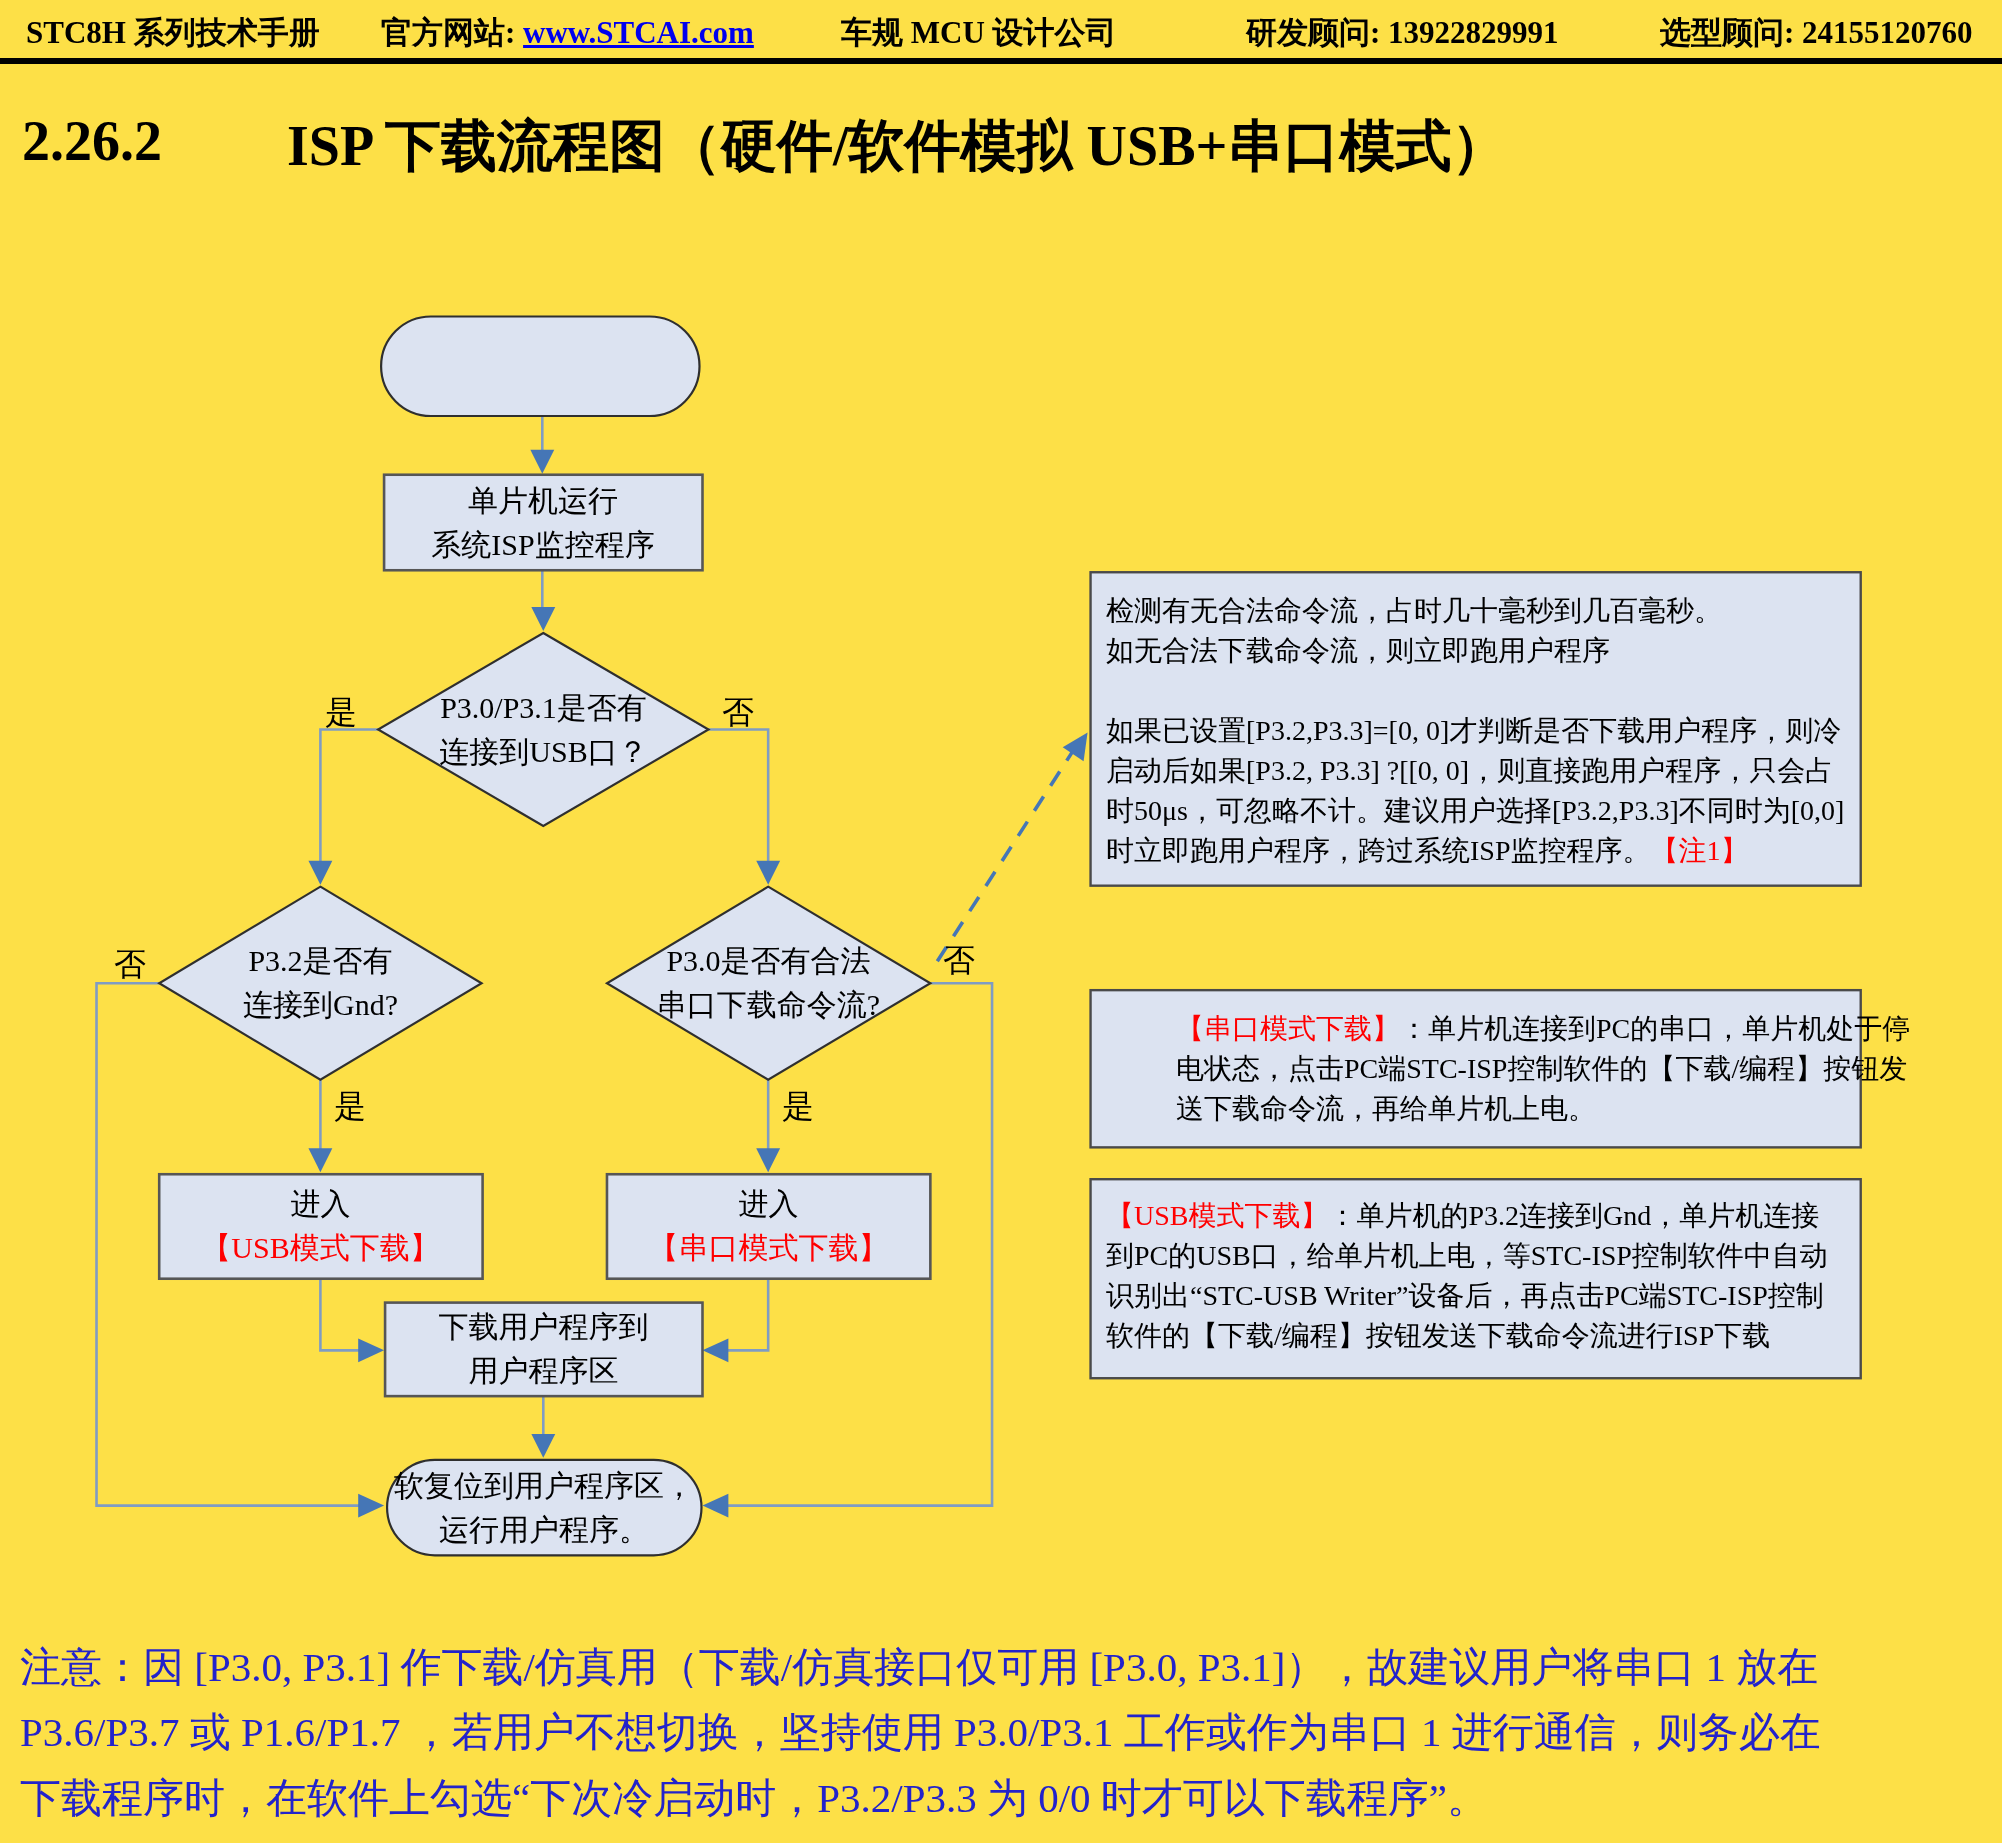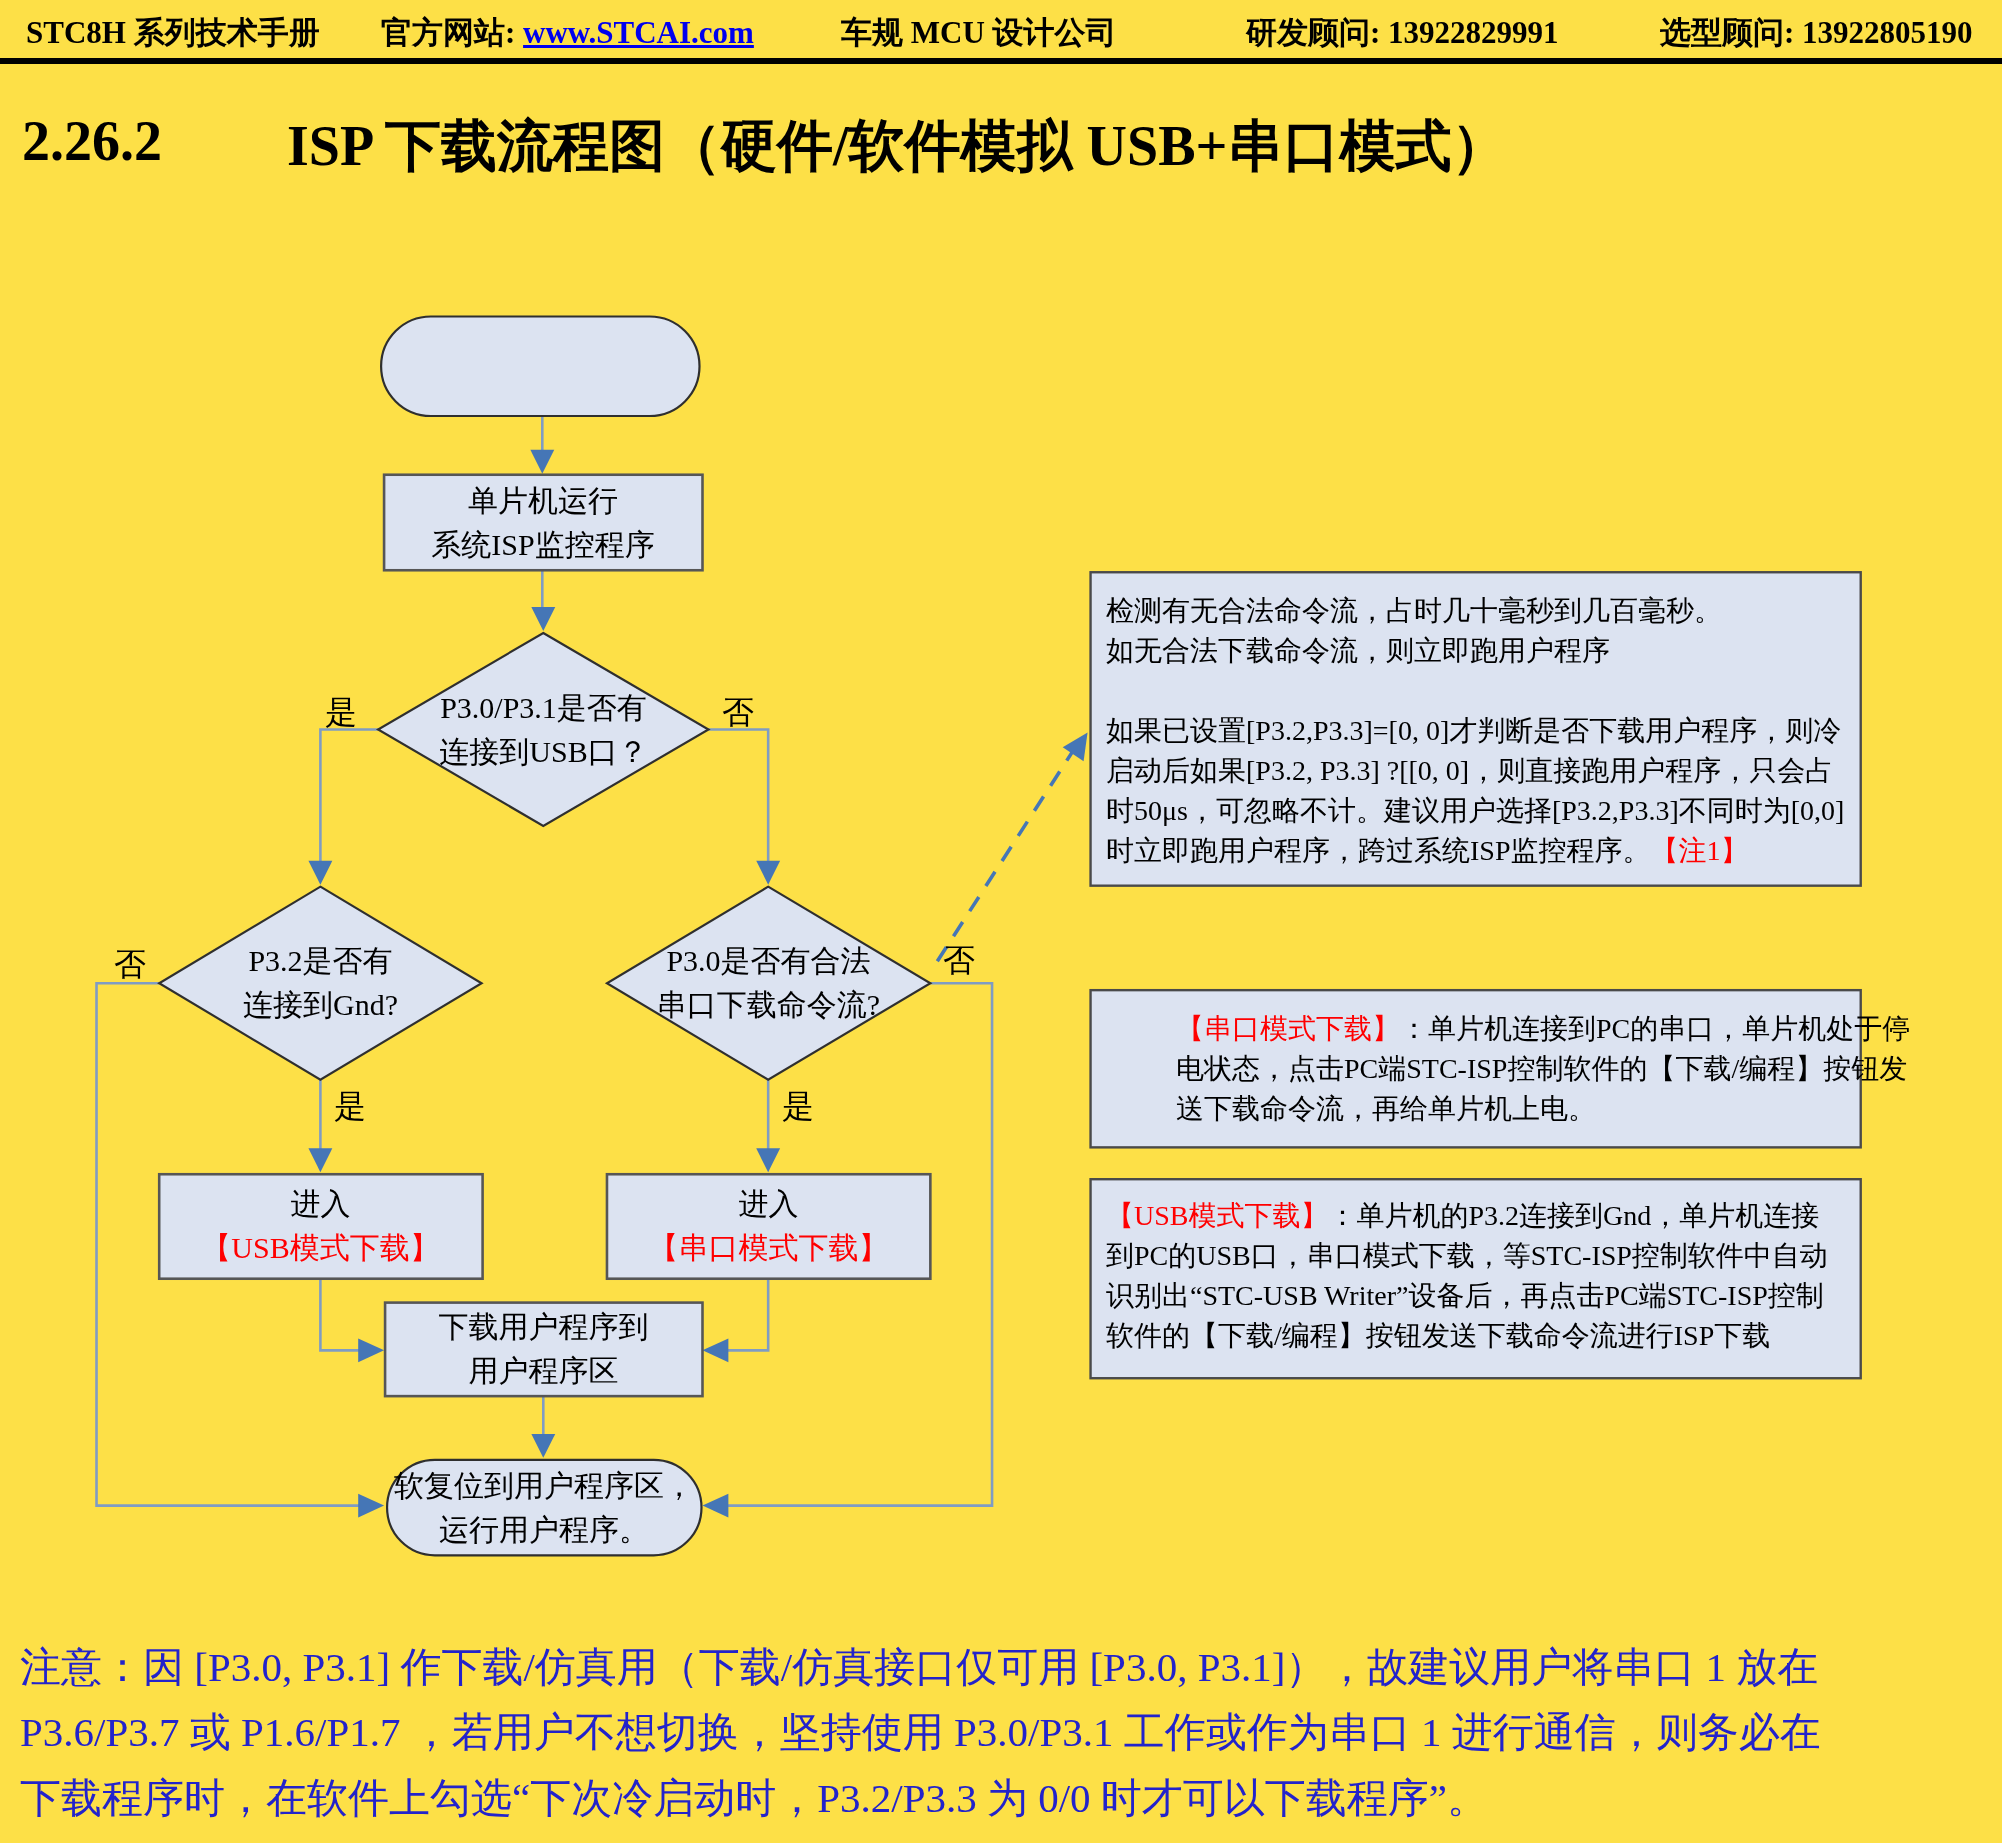--- a/index.html
+++ b/index.html
@@ -47,21 +47,21 @@
 <div class="page">
 
   <div>
     <span class="h-item" style="left:26px">STC8H 系列技术手册</span>
     <span class="h-item" style="left:381px">
       <span>官方网站:</span>
       <span class="h-link">www.STCAI.com</span>
     </span>
     <span class="h-item" style="left:841px">车规 MCU 设计公司</span>
     <span class="h-item" style="left:1246px">研发顾问: 13922829991</span>
-    <span class="h-item" style="left:1660px">选型顾问: 13922805190</span>
+    <span class="h-item" style="left:1660px">选型顾问: 24155120760</span>
     <div class="rule"></div>
   </div>
 
   <span class="t-num">2.26.2</span>
   <span class="t-text">ISP 下载流程图（硬件/软件模拟 USB+串口模式）</span>
 
   <svg class="flow" viewBox="0 0 2013 1853">
 
     <line class="conn" x1="545" y1="418" x2="545" y2="454"></line>
     <polygon class="ah" points="545,476 533,452 557,452"></polygon>
@@ -147,21 +147,21 @@
   <div class="ann-text" style="left:1106px; top:591px; width:740px;">
     <p>检测有无合法命令流，占时几十毫秒到几百毫秒。</p>
     <p>如无合法下载命令流，则立即跑用户程序</p>
     <div class="ann-gap"></div>
     <p><span>如果已设置[P3.2,P3.3]=[0, 0]才判断是否下载用户程序，则冷启动后如果[P3.2, P3.3] ?[[0, 0]，则直接跑用户程序，只会占时50μs，可忽略不计。建议用户选择[P3.2,P3.3]不同时为[0,0]时立即跑用户程序，跨过系统ISP监控程序。</span><span class="red">【注1】</span></p>
   </div>
   <div class="ann-text" style="left:1166px; top:1009px; width:740px;margin-left:10px;">
     <p><span class="red">【串口模式下载】</span><span>：单片机连接到PC的串口，单片机处于停电状态，点击PC端STC-ISP控制软件的【下载/编程】按钮发送下载命令流，再给单片机上电。</span></p>
   </div>
   <div class="ann-text" style="left:1106px; top:1196px; width:740px;">
-    <p><span class="red">【USB模式下载】</span><span>：单片机的P3.2连接到Gnd，单片机连接到PC的USB口，串口模式下载，等STC-ISP控制软件中自动识别出“STC-USB Writer”设备后，再点击PC端STC-ISP控制软件的【下载/编程】按钮发送下载命令流进行ISP下载</span></p>
+    <p><span class="red">【USB模式下载】</span><span>：单片机的P3.2连接到Gnd，单片机连接到PC的USB口，给单片机上电，等STC-ISP控制软件中自动识别出“STC-USB Writer”设备后，再点击PC端STC-ISP控制软件的【下载/编程】按钮发送下载命令流进行ISP下载</span></p>
   </div>
 
   <div>
     <div class="note-line" style="top:1640px;">注意：因 [P3.0, P3.1] 作下载/仿真用（下载/仿真接口仅可用 [P3.0, P3.1]），故建议用户将串口 1 放在</div>
     <div class="note-line" style="top:1705px;">P3.6/P3.7 或 P1.6/P1.7 ，若用户不想切换，坚持使用 P3.0/P3.1 工作或作为串口 1 进行通信，则务必在</div>
     <div class="note-line" style="top:1771px;">下载程序时，在软件上勾选“下次冷启动时，P3.2/P3.3 为 0/0 时才可以下载程序”。</div>
   </div>
 
 </div>
 

